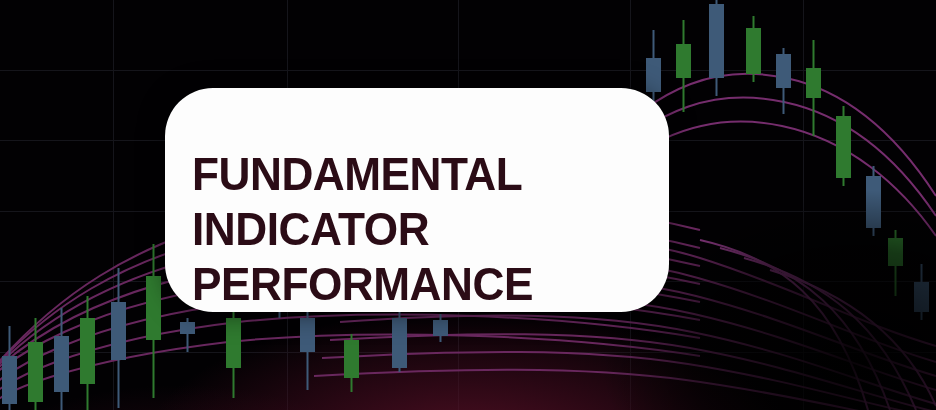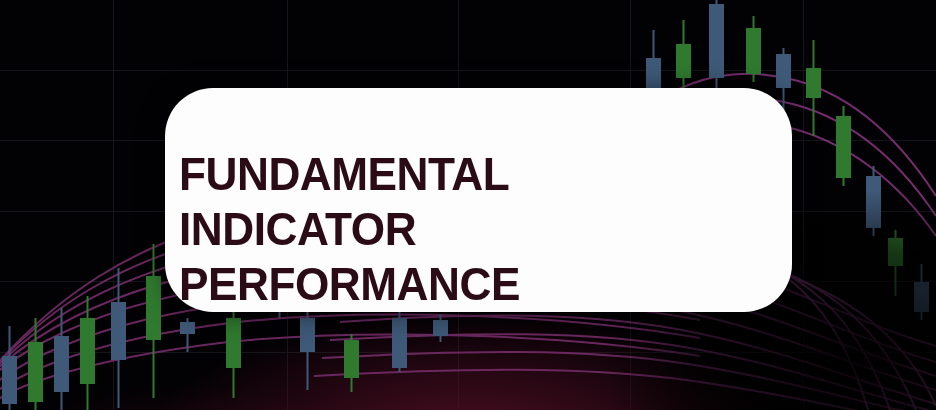--- a/index.html
+++ b/index.html
@@ -19,25 +19,25 @@
     pointer-events:none;
   }
   #glow-dark-br{
     position:absolute;right:0;bottom:0;width:340px;height:230px;
     background:radial-gradient(ellipse 300px 200px at 260px 180px, rgba(0,0,0,.92) 0%, rgba(0,0,0,.55) 55%, rgba(0,0,0,0) 85%);
     pointer-events:none;
   }
 
   
   #title-card{
-    position:absolute;left:165px;top:88px;width:627px;height:224px;
+    position:absolute;left:165px;top:88px;width:504px;height:224px;
     background:#fdfdfd;border-radius:48px;
     box-shadow:0 2px 26px rgba(0,0,0,.55);
     box-sizing:border-box;
-    padding:58px 30px 0 14px;
+    padding:58px 30px 0 27px;
   }
   #title-text{
     margin:0;
     color:#2b0c16;
     font-family:"Liberation Sans",sans-serif;
     font-size:47px;
     line-height:55px;
     font-weight:700;
     letter-spacing:-0.5px;
     transform:scaleX(.94);

